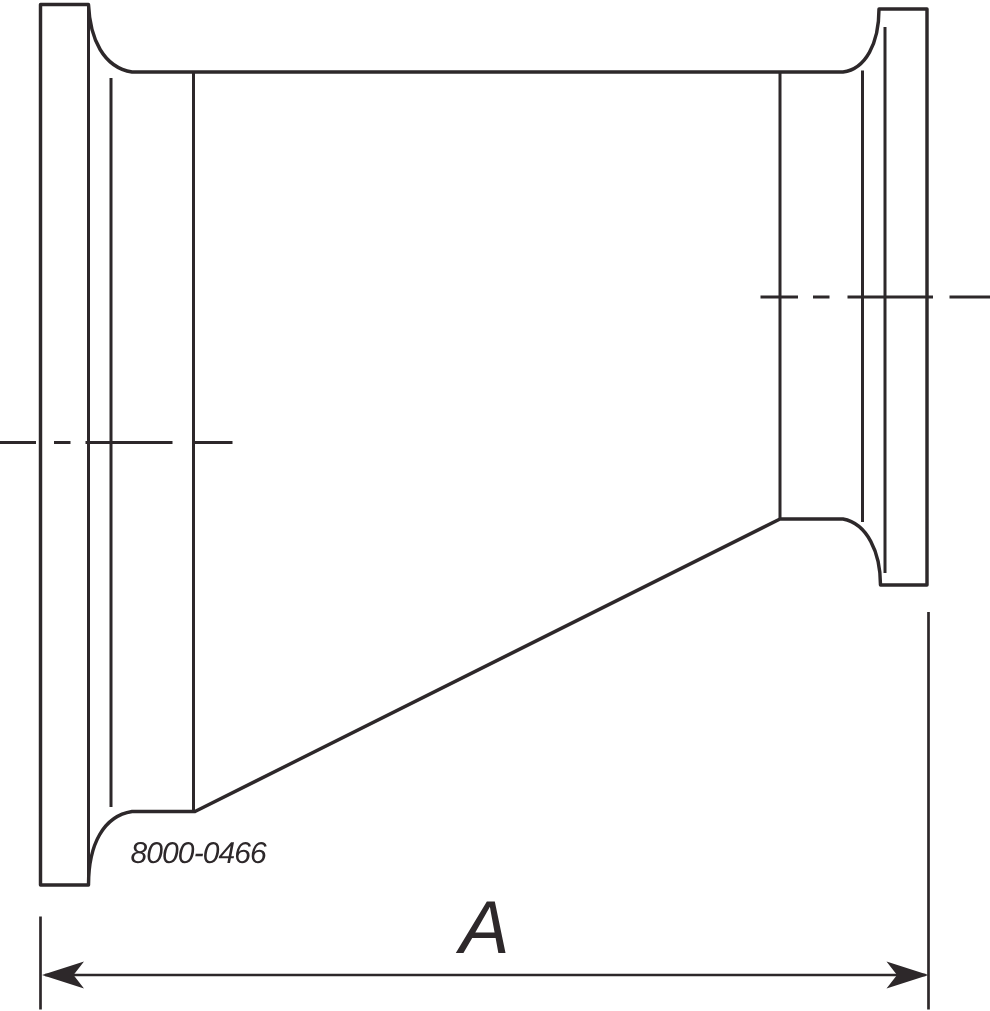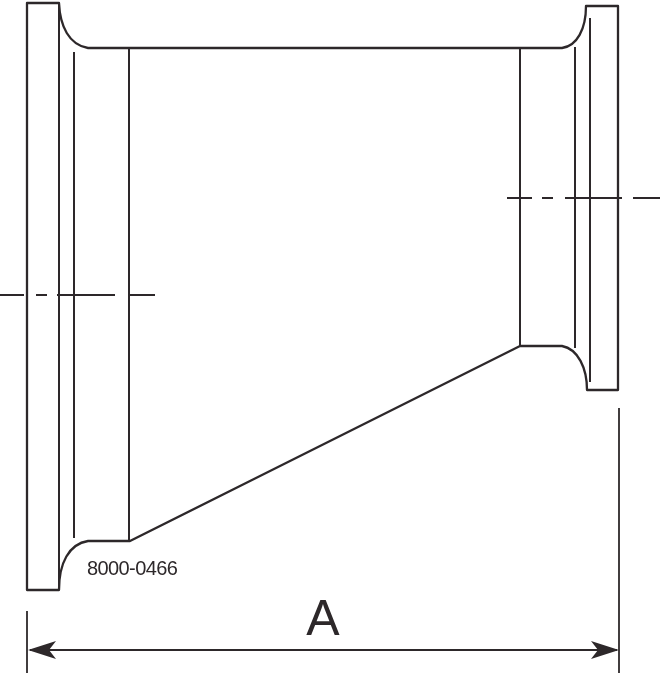--- a/index.html
+++ b/index.html
@@ -13,20 +13,21 @@
     height:674px;
     background:var(--background);
     font-family:"Liberation Sans", sans-serif;
     overflow:hidden;
   }
   .drawing-stage{
     position:relative;
     width:660px;
     height:602px;
     background:var(--background);
+    font-style:italic;
   }
   svg{display:block}
   .outline{
     fill:none;
     stroke:var(--line);
     stroke-width:2.3;
     stroke-linejoin:round;
     stroke-linecap:butt;
   }
   .innerline{

